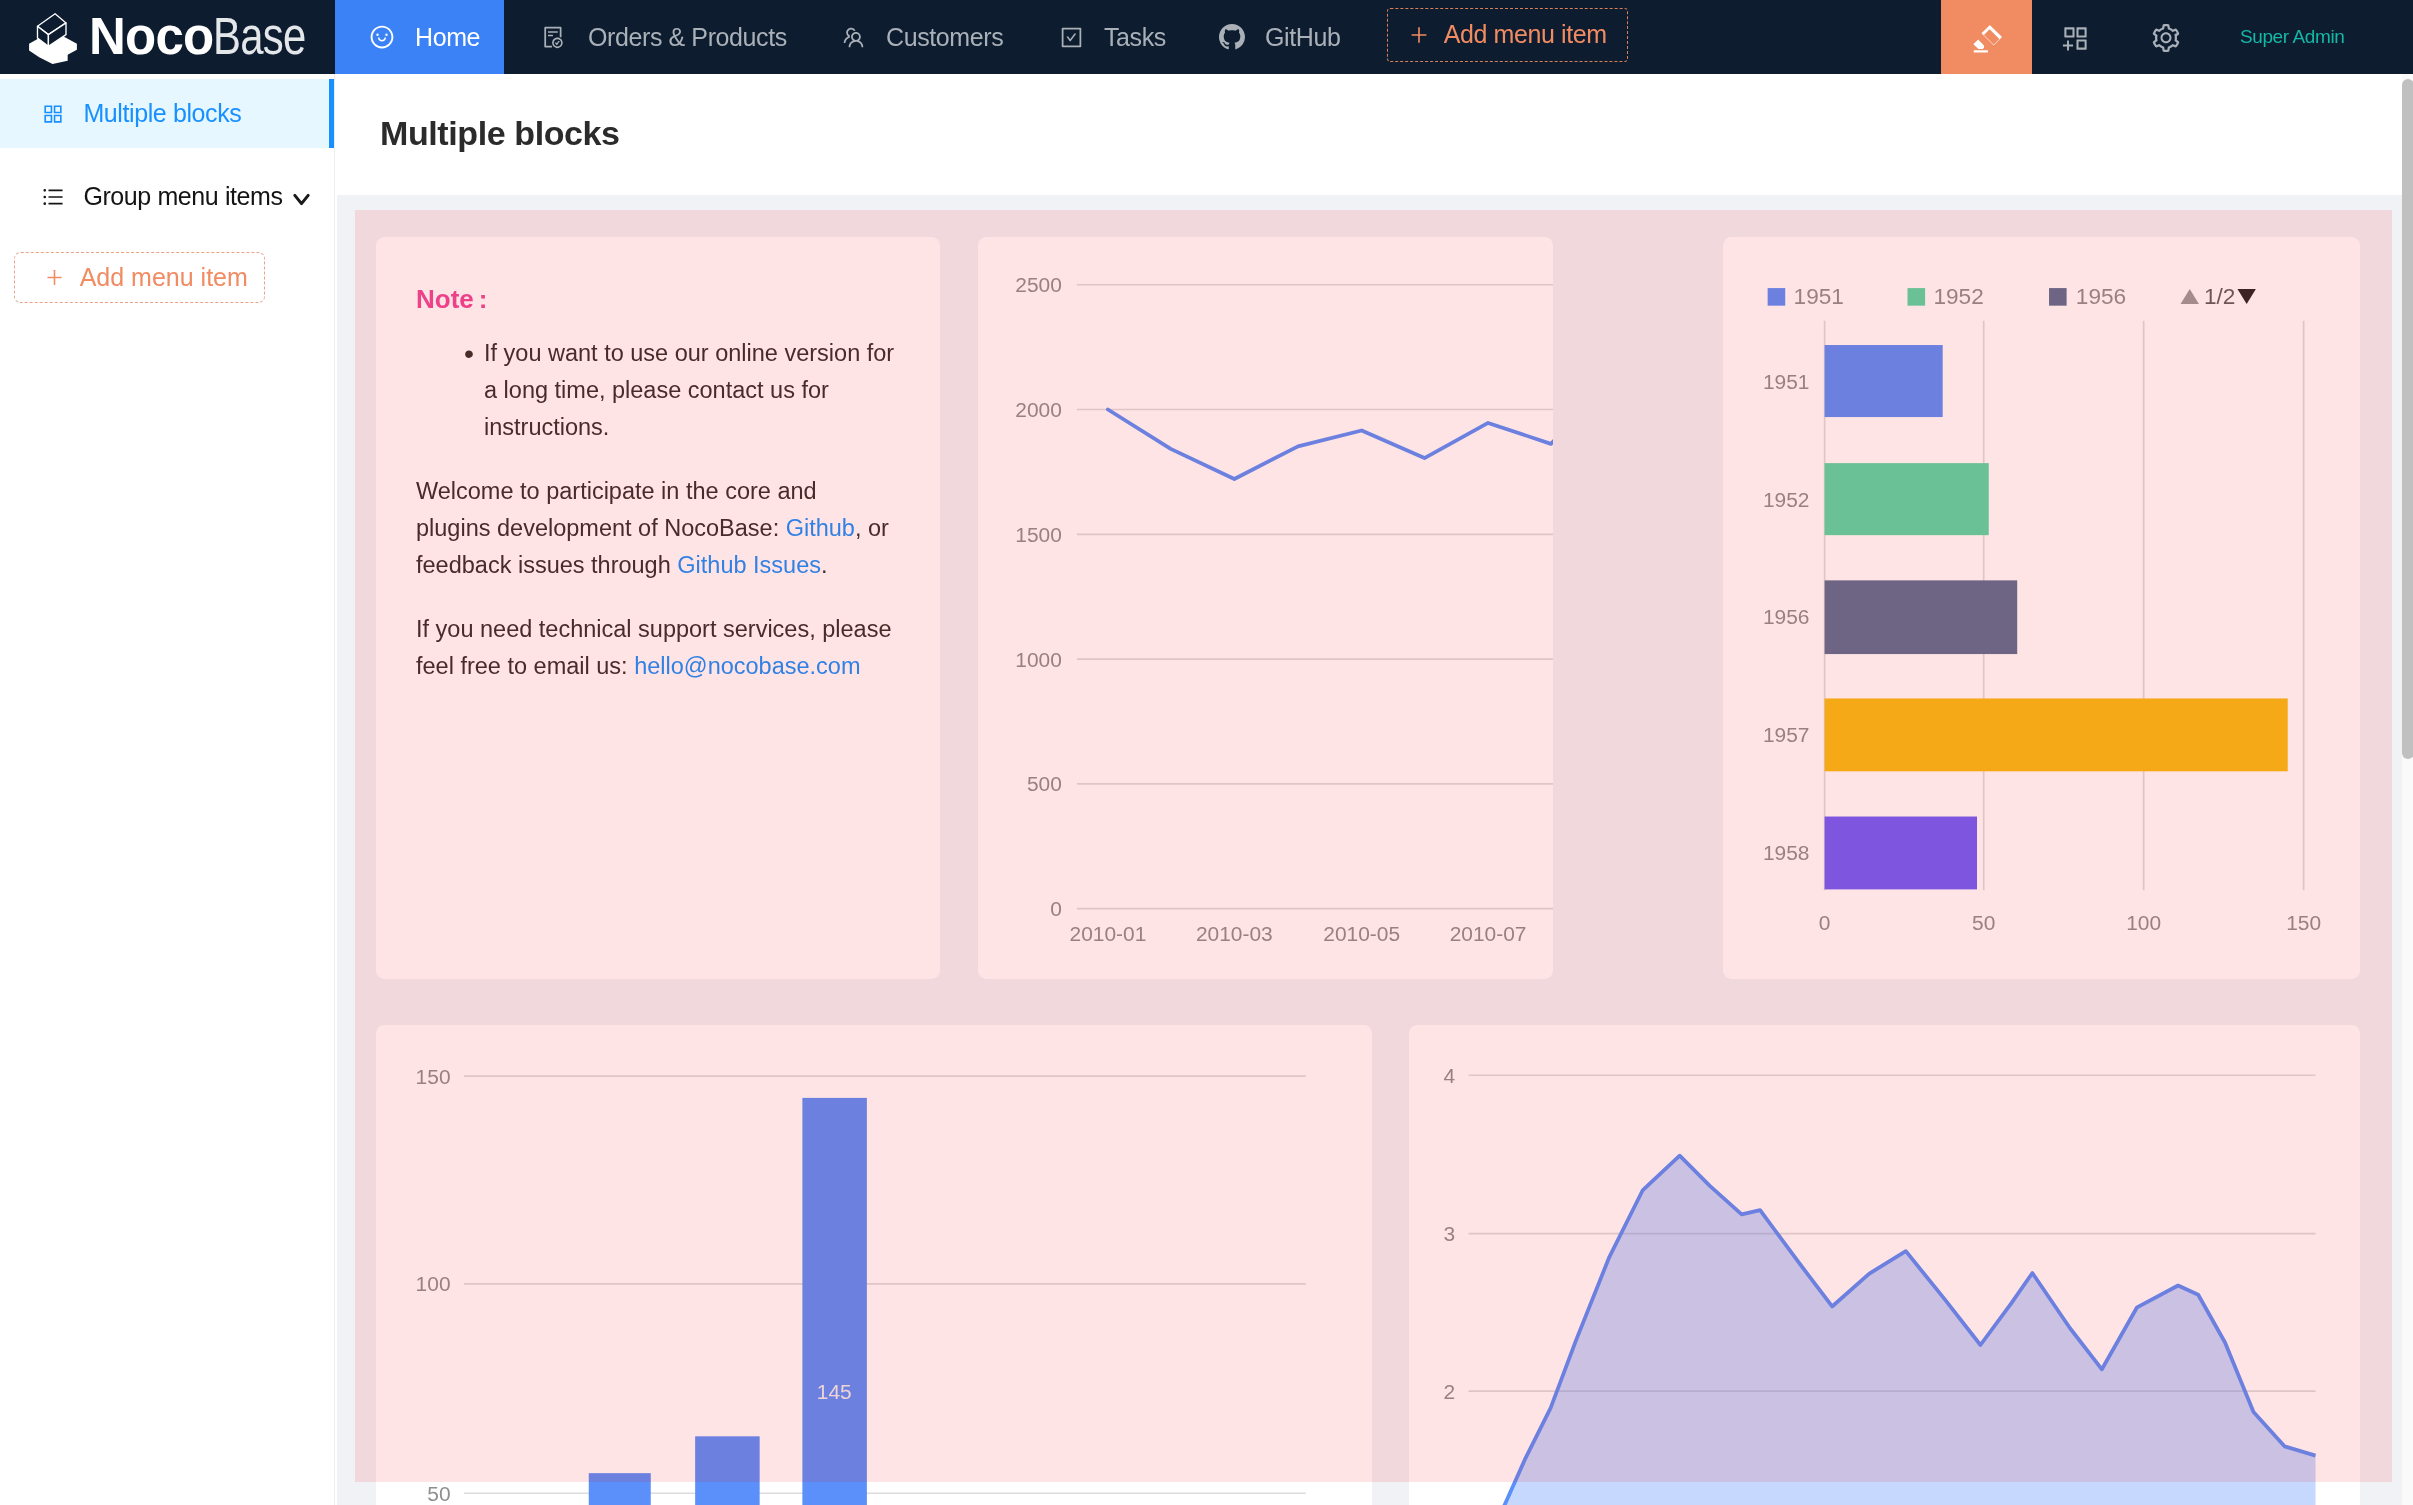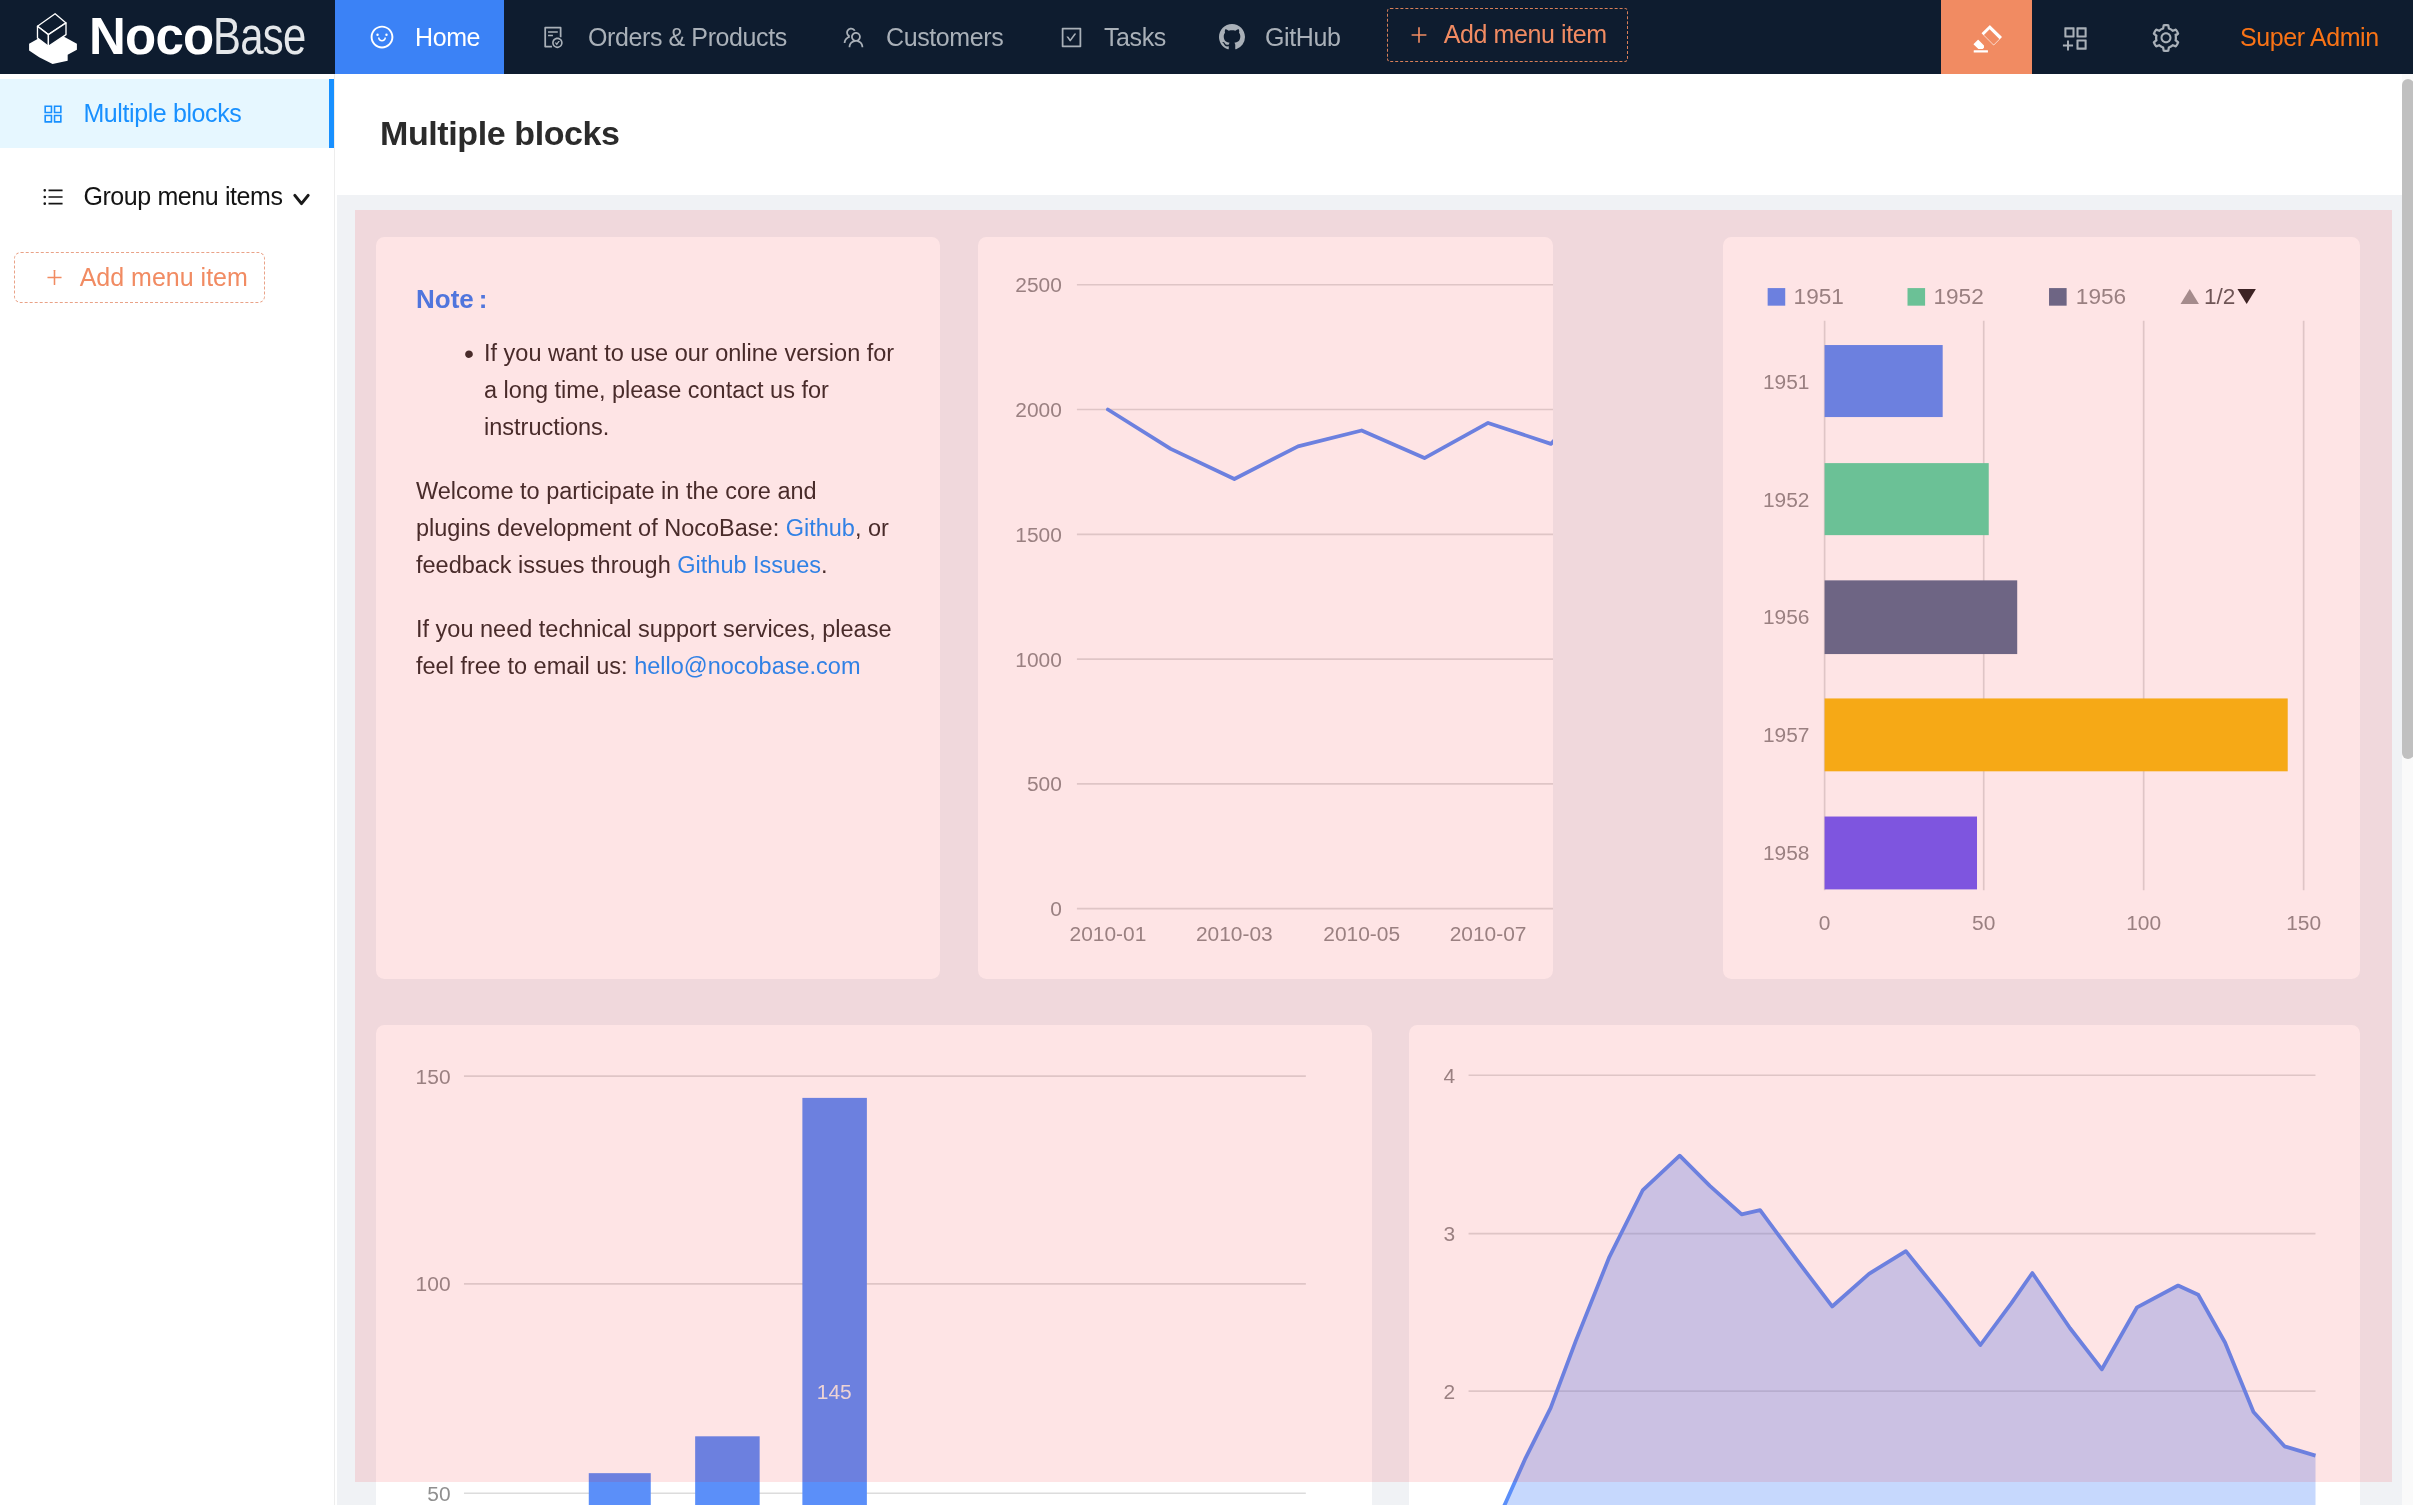--- a/index.html
+++ b/index.html
@@ -11,42 +11,42 @@
 #header { position:absolute; left:0; top:0; width:2413px; height:74px; background:#0e1c2f; border-bottom:0; }
 #logo { position:absolute; left:36px; top:11.7px; }
 #logotext { position:absolute; left:89px; top:0; height:74px; line-height:74px; font-size:51px; color:#fff; letter-spacing:-0.8px; }
 #logotext b { font-weight:700; }
 #logotext span.thin { font-weight:100; color:#e4e7ea; display:inline-block; transform:scaleX(0.82); transform-origin:0 50%; }
 .navitem { position:absolute; top:0; height:74px; display:flex; align-items:center; gap:22px; color:#a9b0b8; font-size:25px; letter-spacing:-0.4px; }
 .navitem svg { display:block; }
 #nav-home { left:335px; width:169px; padding-left:34px; background:#3b82f6; color:#ffffff; gap:20px; }
 #addmenu-top { position:absolute; left:1387px; top:7.5px; width:241px; height:54px; border:1.7px dashed #d87f58; border-radius:3.4px; color:#F18B62; font-size:25px; letter-spacing:-0.4px; display:flex; align-items:center; justify-content:center; gap:13.4px; }
 #hl-btn { position:absolute; left:1941px; top:0; width:91px; height:74px; background:#F18B62; display:flex; align-items:center; justify-content:center; }
-#superadmin { position:absolute; left:2240px; top:0; height:74px; line-height:74px; font-size:25px; color:#f97316; letter-spacing:-0.4px; }
+#superadmin { position:absolute; left:2240px; top:0; height:74px; line-height:74px; font-size:19px; color:#14b8a6; letter-spacing:-0.4px; }
 
 
 #sidebar { position:absolute; left:0; top:74px; width:335px; height:1431px; background:#fff; border-right:1.7px solid #ededed; }
 #side-active { position:absolute; left:0; top:5px; width:334px; height:69px; background:#e6f7ff; border-right:5px solid #1890ff; display:flex; align-items:center; color:#1890ff; font-size:25px; letter-spacing:-0.4px; }
 #side-group { position:absolute; left:0; top:88px; width:334px; height:69px; display:flex; align-items:center; color:#141414; font-size:25px; letter-spacing:-0.4px; white-space:nowrap; }
 #side-add { position:absolute; left:14.2px; top:178px; width:251px; height:51px; border:1.7px dashed #e9a287; border-radius:6.7px; color:#F18B62; font-size:25px; display:flex; align-items:center; justify-content:flex-start; padding-left:28.5px; gap:15px; }
 
 
 #main { position:absolute; left:337px; top:74px; width:2065px; height:1431px; background:#f0f2f5; }
 #titleband { position:absolute; left:0; top:0; width:2065px; height:121px; background:#fff; }
 #pagetitle { position:absolute; left:43px; top:40px; font-size:34px; font-weight:600; color:#2b2b2b; letter-spacing:-0.4px; }
 
 .card { position:absolute; background:#fff; border-radius:8.4px; overflow:hidden; }
 #card-note { left:39px; top:163px; width:564px; height:742px; color:#262626; }
 #card-line { left:641px; top:163px; width:575px; height:742px; }
 #card-bar  { left:1386px; top:163px; width:637px; height:742px; }
 #card-col  { left:39px; top:951px; width:996px; height:480px; border-radius:8.4px 8.4px 0 0; }
 #card-area { left:1072px; top:951px; width:951px; height:480px; border-radius:8.4px 8.4px 0 0; }
 
 #note-inner { padding:44px 17px 0 40px; font-size:23.5px; line-height:37px; color:#332f2d; white-space:nowrap; }
-#note-inner .h { font-weight:700; font-size:26px; margin-bottom:17px; color:#3b82f6; }
+#note-inner .h { font-weight:700; font-size:26px; margin-bottom:17px; color:#ec4899; }
 #note-inner ul { list-style:none; margin:0 0 27px 0; padding:0; }
 #note-inner li { position:relative; padding-left:68px; }
 #note-inner li:before { content:"\2022"; position:absolute; left:48px; top:0; font-size:28.5px; }
 #note-inner p { margin:0 0 27px 0; }
 #note-inner a { color:#1890ff; text-decoration:none; }
 
 
 #overlay { position:absolute; left:355px; top:210px; width:2037px; height:1272px; background:rgba(249,15,27,0.115); }
 
 

